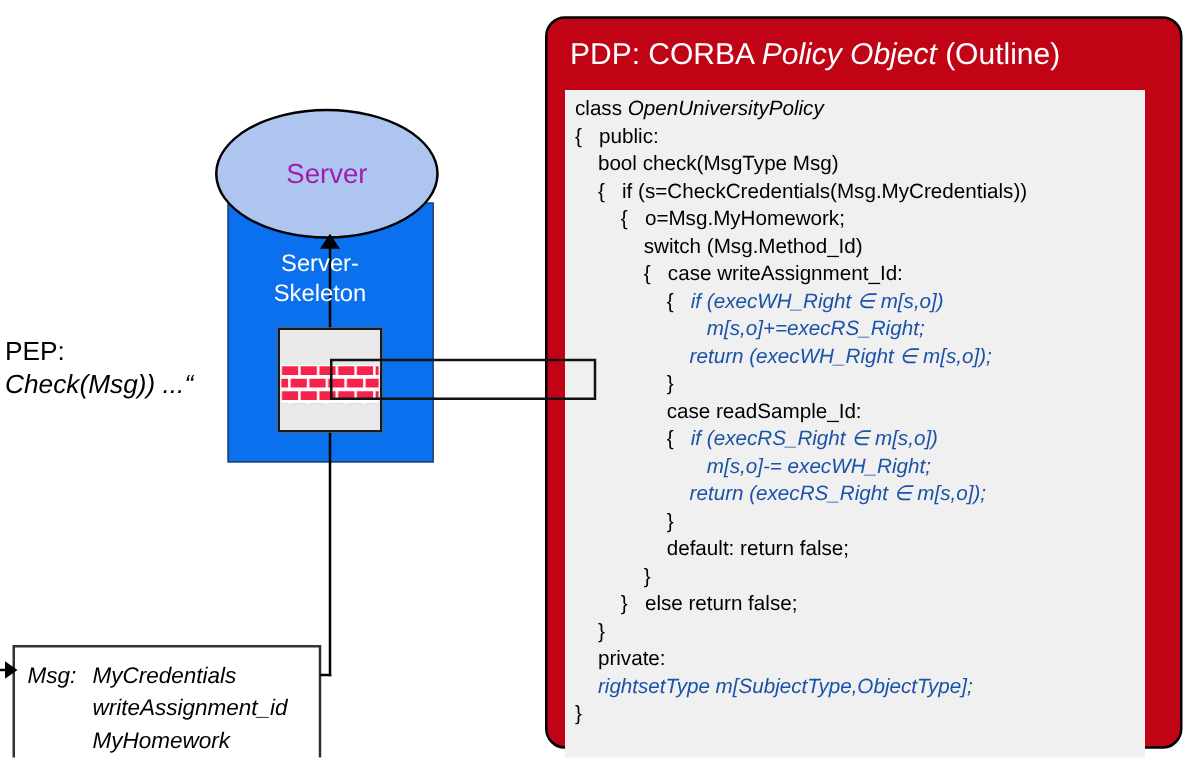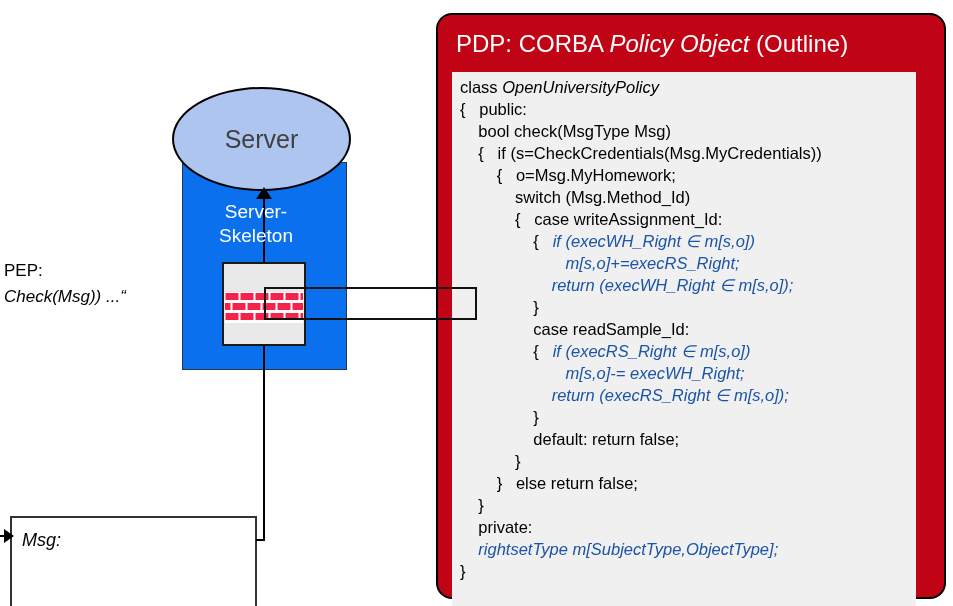--- a/index.html
+++ b/index.html
@@ -44,21 +44,21 @@
     border:1px solid #25364f;
     z-index:1;
   }
   .server-ellipse{
     left:172px;top:87px;width:179px;height:104px;
     background:var(--ellipse-blue,#aec6ef);
     border:2px solid #000;border-radius:50%;
     z-index:3;
     display:flex;align-items:center;justify-content:center;
   }
-  .server-label{font-size:25px;color:#404040;}
+  .server-label{font-size:22px;color:#a21caf;}
   .skeleton-label{
     left:182px;top:200px;width:148px;text-align:center;
     color:#fff;font-size:19px;line-height:24px;
     z-index:5;
   }
 
   
   .v-line{left:263px;top:198px;width:2px;height:343px;background:#000;z-index:4;}
   .arrow-up-head{
     left:256px;top:187px;width:0;height:0;
@@ -76,22 +76,22 @@
   .bricks{position:absolute;left:1px;top:28px;}
 
   
   .callout-rect{
     left:264px;top:287px;width:213px;height:33px;
     border:2px solid #111;background:transparent;z-index:6;
   }
 
   
   .pep-text{
-    left:4px;top:258px;z-index:3;
-    font-size:17px;line-height:26px;white-space:nowrap;
+    left:4px;top:269px;z-index:3;
+    font-size:21px;line-height:26px;white-space:nowrap;
   }
   .pep-text .pep-quote{font-style:italic;}
 
   
   .msg-box{
     left:10px;top:516px;width:247px;height:97px;
     background:#fff;border:2px solid #333;z-index:2;
     font-style:italic;font-size:18px;line-height:26px;
     display:flex;padding:9px 0 0 10px;
   }
@@ -140,20 +140,23 @@
 <div class="abs callout-rect" data-name="pep-to-pdp-callout"></div>
 
 <div class="abs pep-text" data-name="pep-annotation">
   <div data-name="pep-annotation-title">PEP:</div>
   <div class="pep-quote" data-name="pep-annotation-line2">Check(Msg)) ...“</div>
 </div>
 
 <div class="abs msg-box" data-name="msg-box">
   <div class="msg-label" data-name="msg-box-label">Msg:</div>
   <div class="msg-lines" data-name="msg-box-lines">
+    <div data-name="msg-box-line1">MyCredentials</div>
+    <div data-name="msg-box-line2">writeAssignment_id</div>
+    <div data-name="msg-box-line3">MyHomework</div>
   </div>
 </div>
 
 <div class="abs msg-arrow-line" data-name="incoming-message-line"></div>
 <div class="abs msg-arrow-head" data-name="arrow-right-icon"></div>
 
 <div class="abs pdp-panel" data-name="pdp-panel">
   <div class="pdp-title" data-name="pdp-panel-title">
     <span data-name="pdp-title-prefix">PDP: CORBA </span><span class="it" data-name="pdp-title-italic">Policy Object</span><span data-name="pdp-title-suffix"> (Outline)</span>
   </div>

